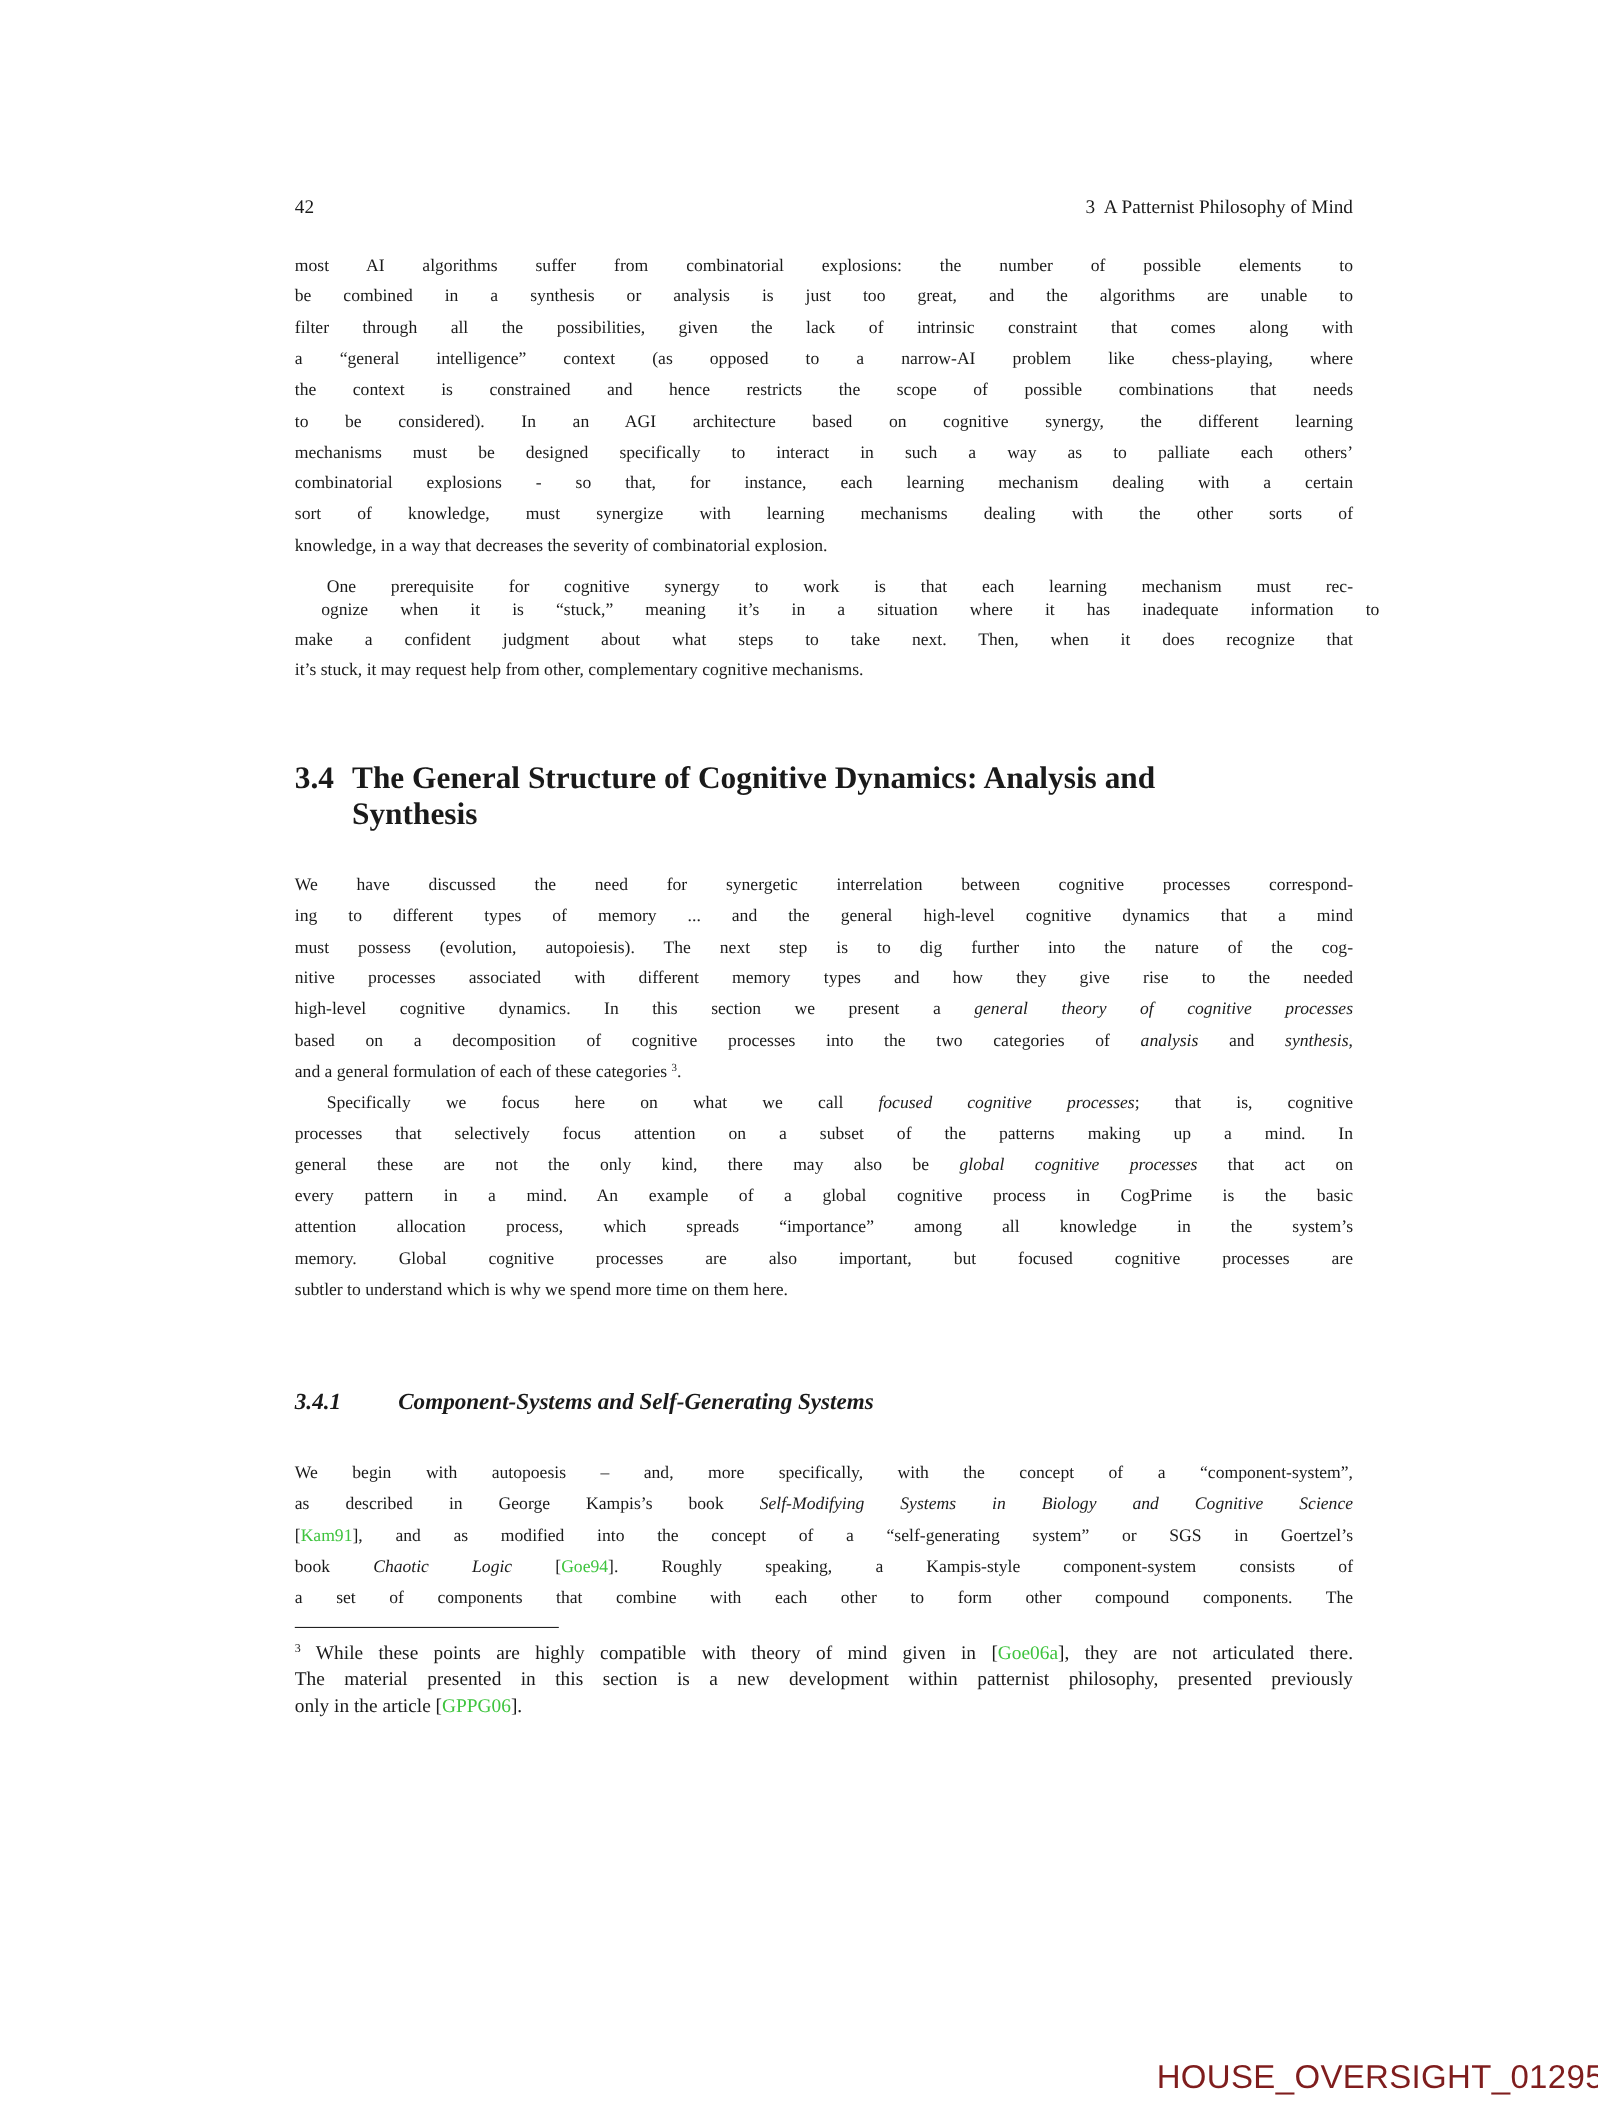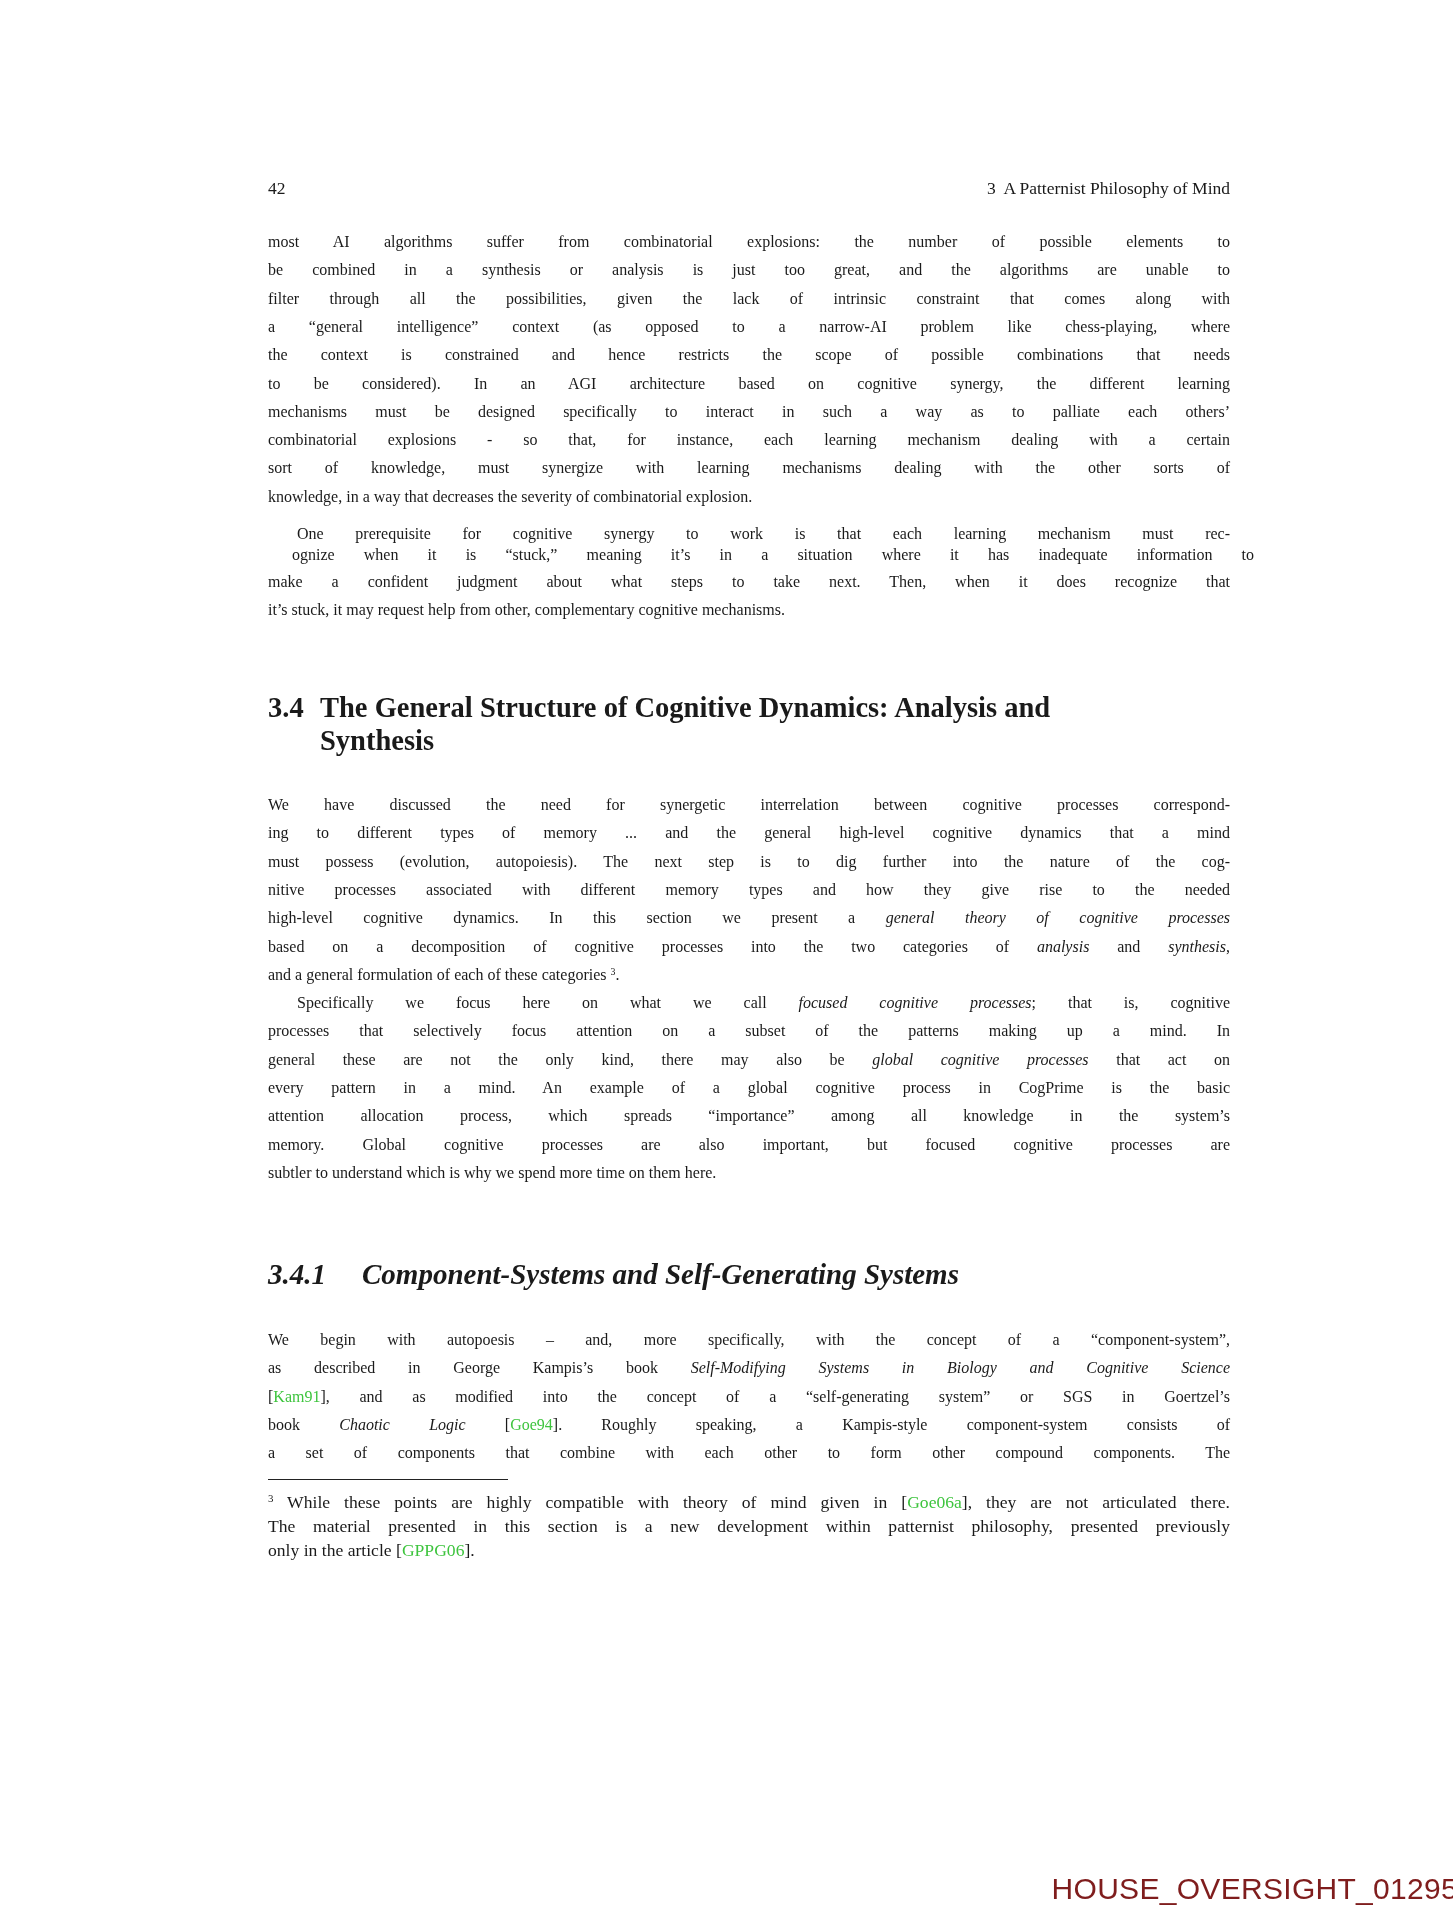--- a/index.html
+++ b/index.html
@@ -8,21 +8,21 @@
   .page { position: absolute; left: 0; top: 0; width: 1453px; height: 1920px; padding-left: 40px; }
   .running-head { position: absolute; top: 178px; left: 268px; width: 962px; font-size: 17.5px;
                   font-family: "Liberation Serif", serif; display: flex; justify-content: space-between; }
   .line { position: absolute; left: 268px; width: 962px; font-family: "Liberation Serif", serif;
           font-size: 16px; line-height: 28px; white-space: nowrap; text-align: justify; text-align-last: justify; }
   .line.last { text-align-last: left; }
   .line.indent { left: 297px; width: 933px; }
   .h2 { position: absolute; left: 268px; font-family: "Liberation Serif", serif; font-weight: bold; font-size: 28.5px; line-height: 34px; white-space: nowrap; }
   .h2 .num { display: inline-block; width: 52px; }
   .h2.cont { left: 320px; }
-  .h3 { position: absolute; left: 268px; font-family: "Liberation Serif", serif; font-weight: bold; font-style: italic; font-size: 29px; line-height: 34px; white-space: nowrap; }
+  .h3 { position: absolute; left: 268px; font-family: "Liberation Serif", serif; font-weight: bold; font-style: italic; font-size: 21px; line-height: 34px; white-space: nowrap; }
   .h3 .num { display: inline-block; width: 94px; }
   .fn-rule { position: absolute; left: 268px; top: 1479px; width: 240px; height: 0; border-top: 1.5px solid #222; }
   .fn { position: absolute; left: 268px; width: 962px; font-family: "Liberation Serif", serif; font-size: 17.6px; line-height: 24px; white-space: nowrap; text-align: justify; text-align-last: justify; }
   .fn.last { text-align-last: left; }
   .cite { color: #3ec43e; }
   sup { font-size: 0.62em; vertical-align: 0.55em; line-height: 0; }
   .watermark { position: absolute; right: 18px; top: 1872px; font-family: "Liberation Sans", sans-serif; font-size: 30px; color: #7f1d1d; letter-spacing: 0.3px; }
   i, .it { font-style: italic; }
 </style>
 </head>

